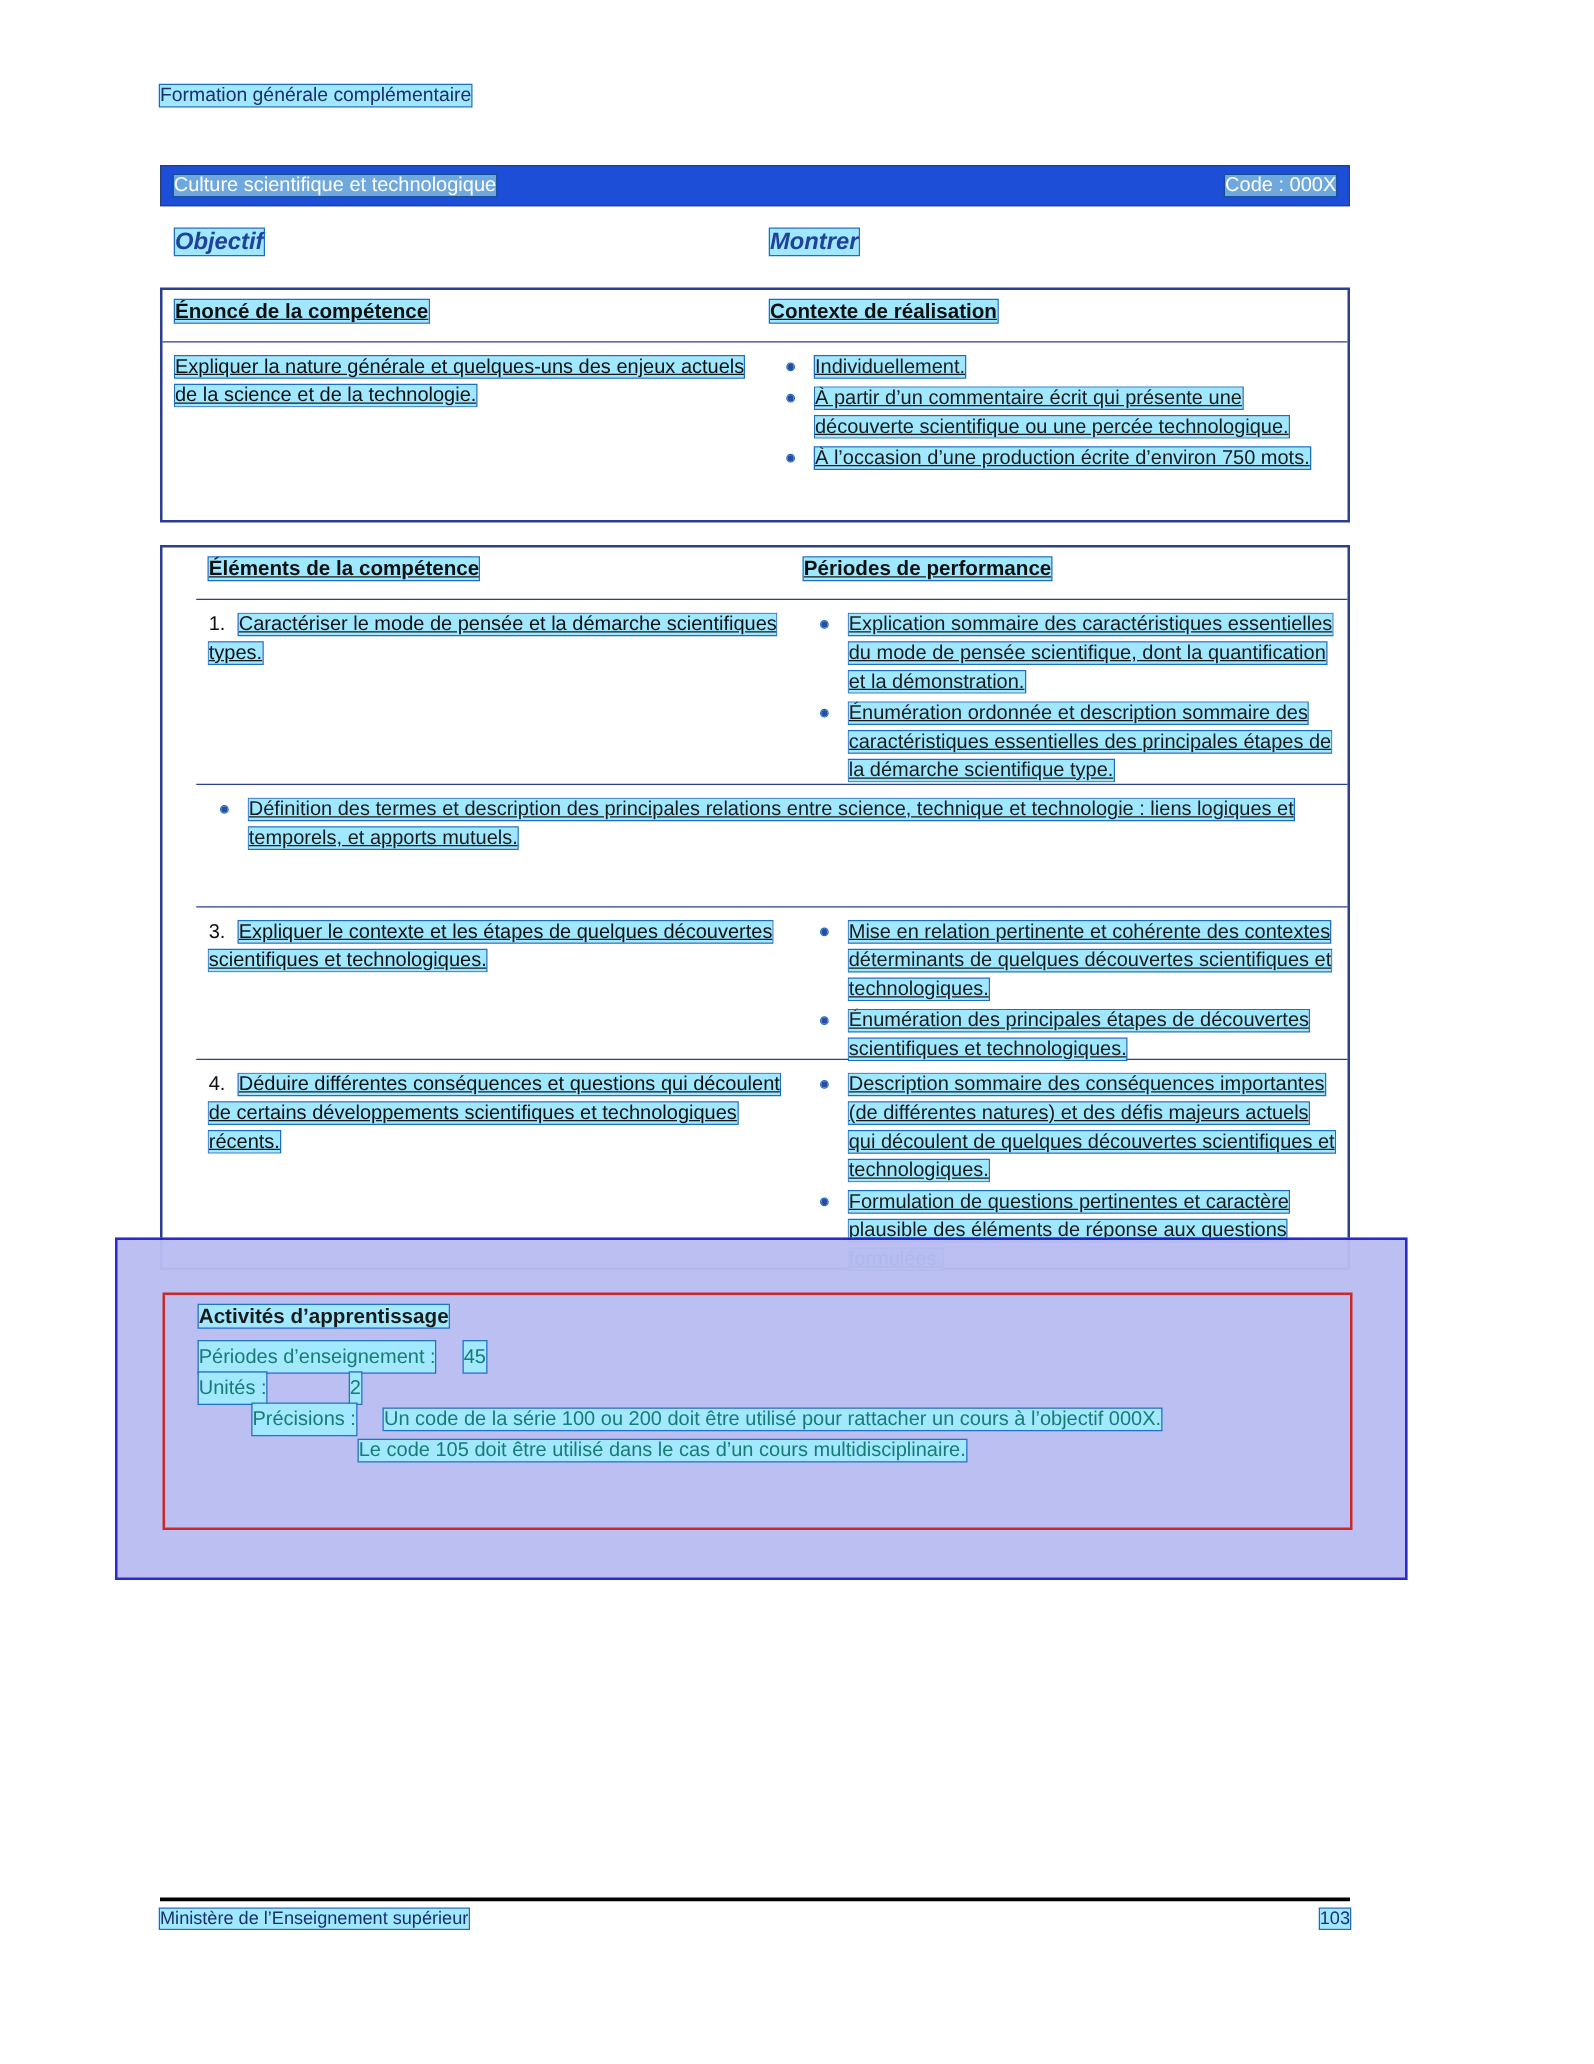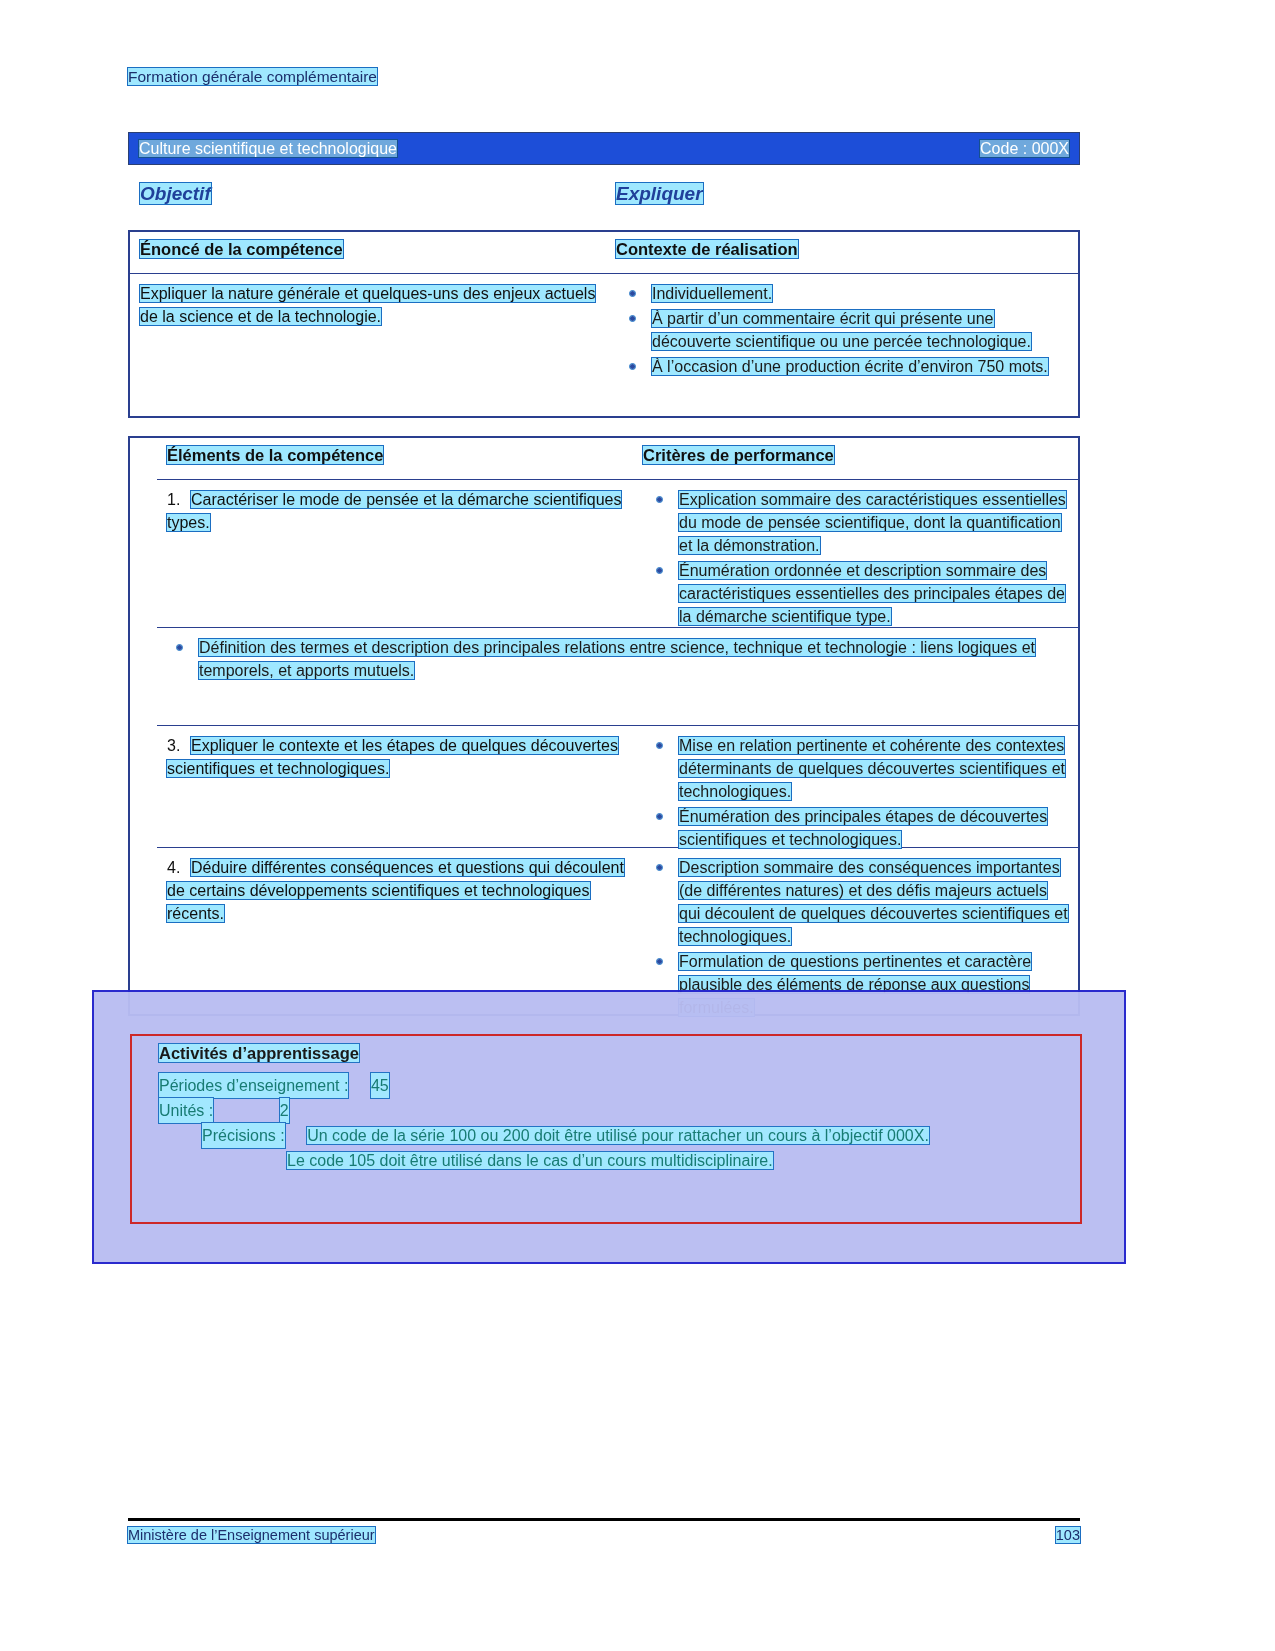--- a/index.html
+++ b/index.html
@@ -79,20 +79,21 @@
   .tbl {
     position: absolute;
     border: 2px solid #2a3f8f;
     box-sizing: border-box;
     background: #ffffff;
   }
   .tbl .row {
     display: flex;
     border-bottom: 1px solid #2a3f8f;
     box-sizing: border-box;
+    text-decoration: underline;
   }
   .tbl .row:last-child { border-bottom: none; }
   .tbl .c-left {
     width: 480px;
     box-sizing: border-box;
     padding: 8px 10px 10px 10px;
     border-right: 0px solid transparent;
   }
   .tbl .c-right {
     flex: 1;
@@ -215,21 +216,21 @@
     <div class="t-right">
       <span class="hl">Code : 000X</span>
     </div>
   </div>
 
   <div class="obj-std">
     <div class="objectif">
       <span class="hl">Objectif</span>
     </div>
     <div class="standard">
-      <span class="hl">Expliquer</span>
+      <span class="hl">Montrer</span>
     </div>
   </div>
 
   <div class="tbl" id="table-enonce">
     <div class="row" style="height:42px;">
       <div class="c-left">
         <span class="hdr-txt"><span class="hl">Énoncé de la compétence</span></span>
       </div>
       <div class="c-right">
         <span class="hdr-txt"><span class="hl">Contexte de réalisation</span></span>
@@ -248,21 +249,21 @@
       </div>
     </div>
   </div>
 
   <div class="tbl" id="table-elements">
     <div class="row" style="height:42px;">
       <div class="c-left">
         <span class="hdr-txt"><span class="hl">Éléments de la compétence</span></span>
       </div>
       <div class="c-right">
-        <span class="hdr-txt"><span class="hl">Critères de performance</span></span>
+        <span class="hdr-txt"><span class="hl">Périodes de performance</span></span>
       </div>
     </div>
 
     <div class="row" style="height:148px;">
       <div class="c-left">
         <div class="body-txt">
           <span class="num">1.</span><span class="hl">Caractériser le mode de pensée et la démarche scientifiques types.</span>
         </div>
       </div>
       <div class="c-right">

